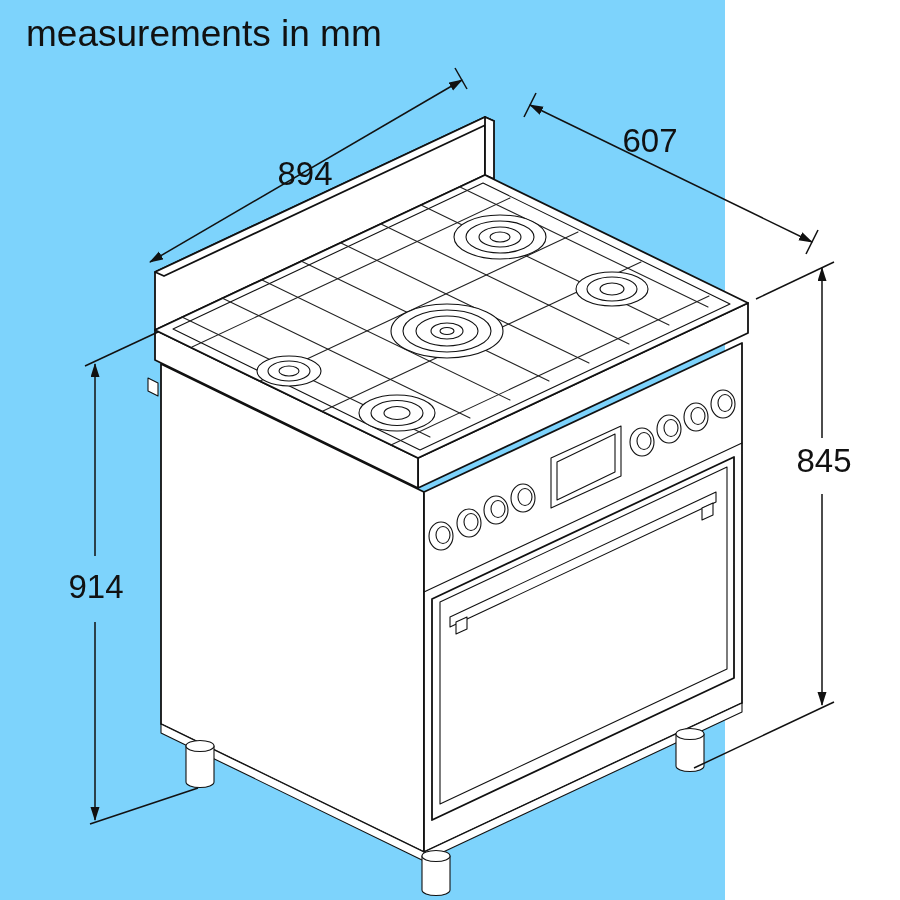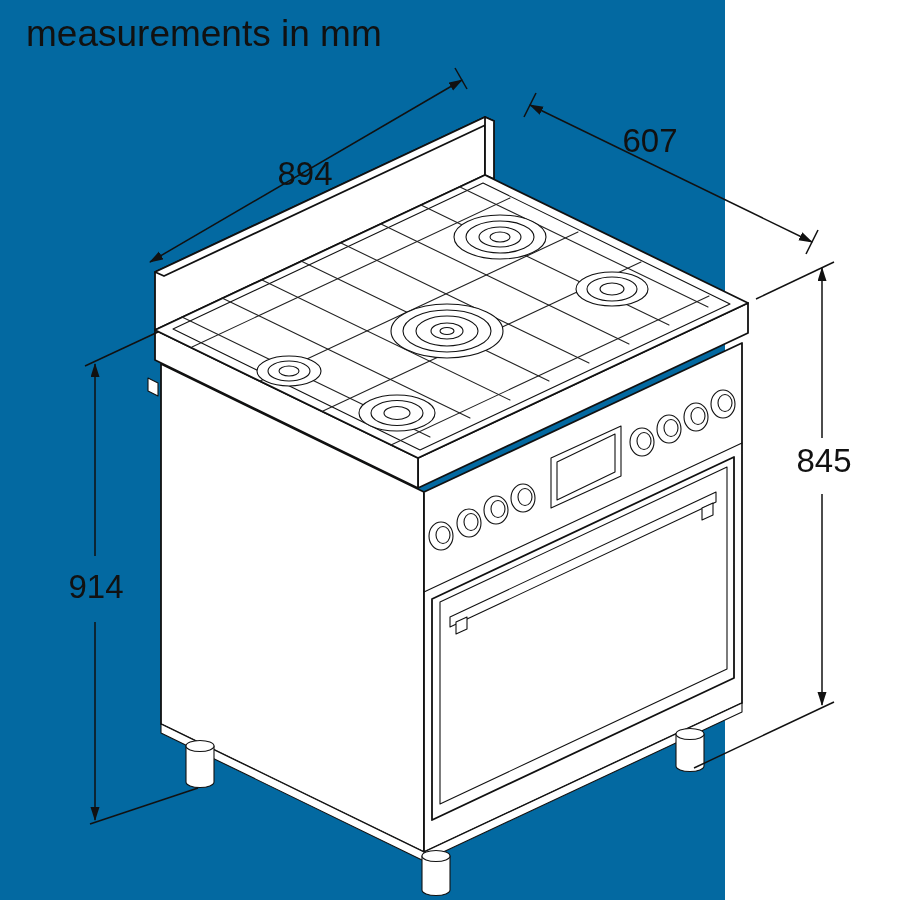--- a/index.html
+++ b/index.html
@@ -8,21 +8,21 @@
     background: #ffffff;
     width: 900px;
     height: 900px;
     overflow: hidden;
     font-family: "Liberation Sans", sans-serif;
   }
   #stage {
     position: relative;
     width: 725px;
     height: 900px;
-    background: #0369a1;
+    background: #7dd3fc;
   }
   svg { display: block; }
   text {
     font-family: "Liberation Sans", sans-serif;
     fill: #111111;
     stroke: none;
   }
   .title-text { font-size: 37px; }
   .dim-text { font-size: 33px; }
   .outline   { stroke: #111111; fill: none; stroke-width: 1.8; stroke-linejoin: round; stroke-linecap: round; }

